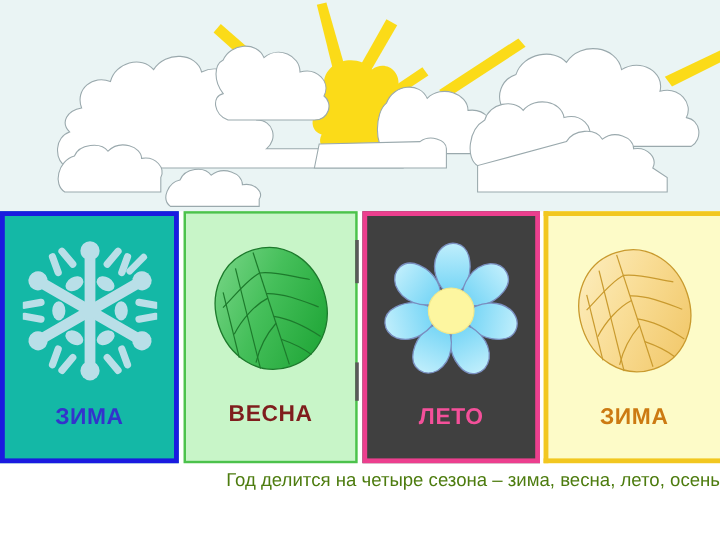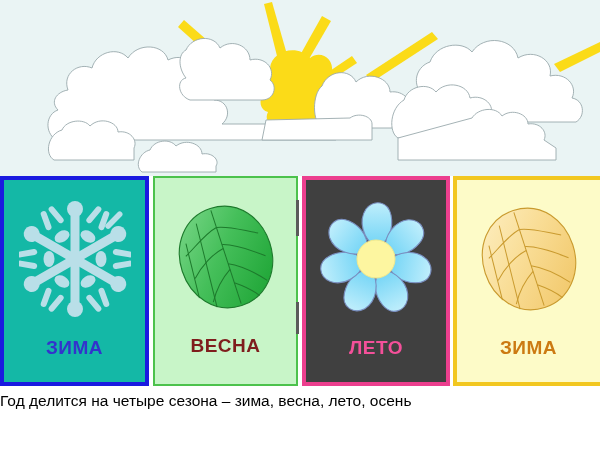--- a/index.html
+++ b/index.html
@@ -98,24 +98,24 @@
   }
   #tick-a { top: 24px; height: 36px; }
   #tick-b { top: 126px; height: 32px; }
 
   
   #caption {
     position: absolute;
     left: 0;
     top: 392px;
     width: 600px;
-    text-align: left;
+    text-align: right;
     font-family: "Liberation Sans", sans-serif;
     font-size: 15.5px;
-    color: #000000;
+    color: #4d7c0f;
     white-space: nowrap;
   }
 </style>
 </head>
 <body>
 
 <div id="stage">
 
   <div id="sky">
     <svg viewBox="0 0 600 176" xmlns="http://www.w3.org/2000/svg">

